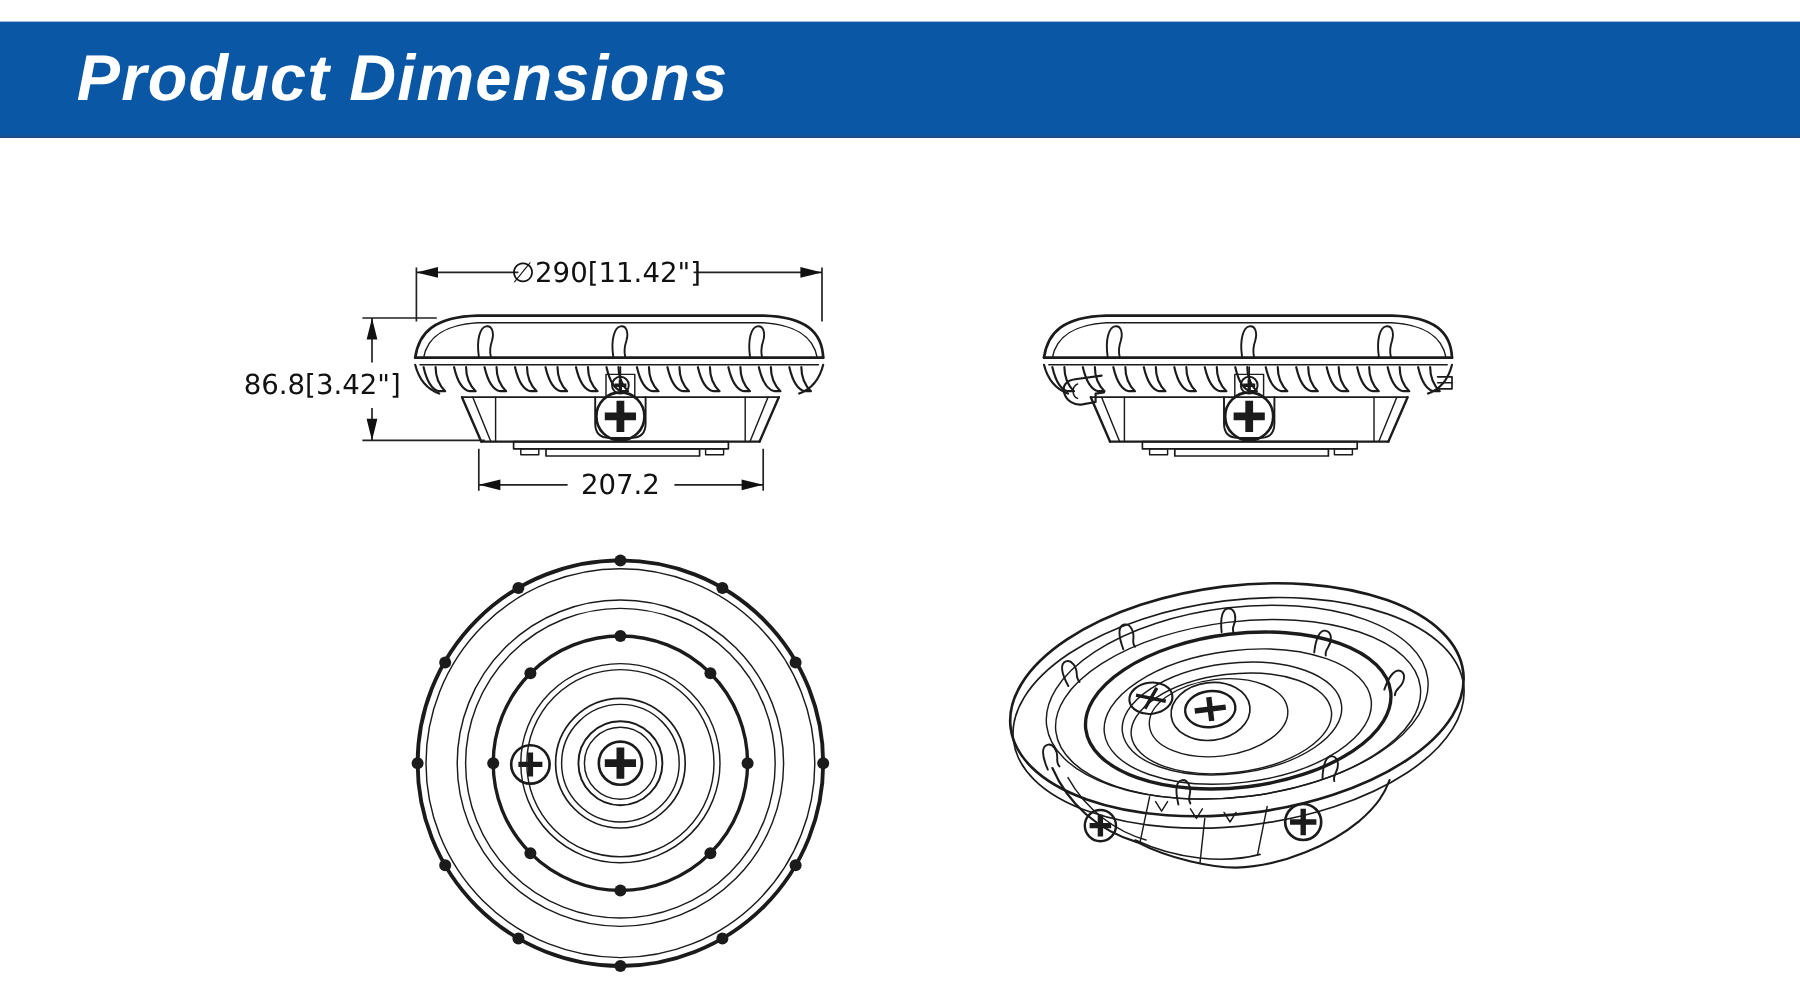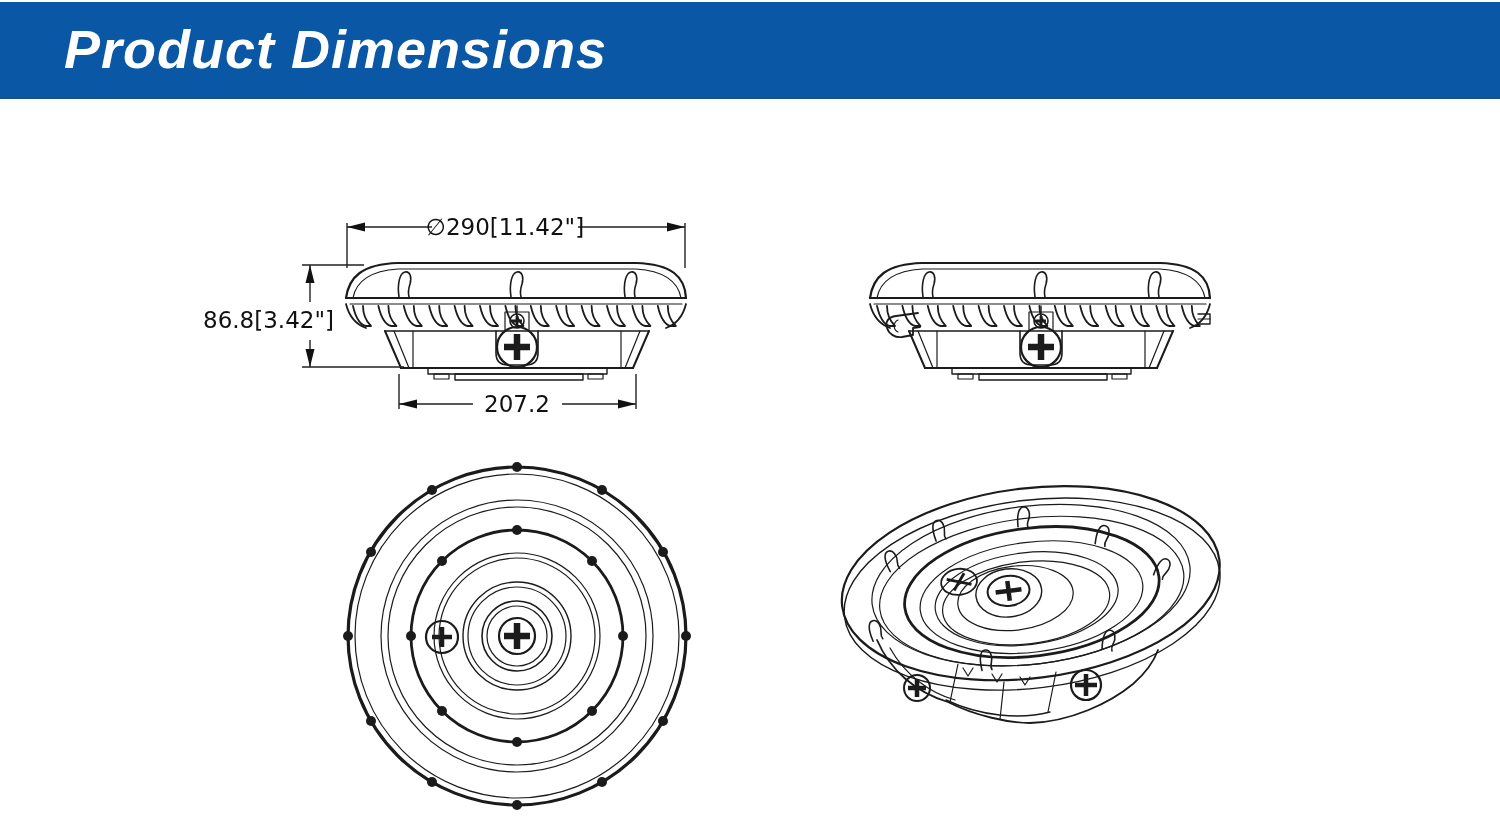--- a/index.html
+++ b/index.html
@@ -1,18 +1,18 @@
 <!DOCTYPE html>
 <html><head>
 <meta charset="utf-8">
 <style>
   html,body{margin:0;padding:0;background:#ffffff;}
   body{position:relative;width:1500px;height:839px;overflow:hidden;
        font-family:"Liberation Sans",sans-serif;}
-  .header{position:absolute;top:2px;left:0;width:1500px;height:97px;
+  .header{position:absolute;top:18px;left:0;width:1500px;height:97px;
           background:#0a57a5;border-bottom:2px solid #1c4f88;box-sizing:border-box;}
   .header h1{margin:0;padding-left:64px;line-height:95px;font-size:54px;
              font-style:italic;font-weight:bold;color:#ffffff;letter-spacing:1px;
              font-family:"Liberation Sans",sans-serif;}
   .drawing-wrap{position:absolute;top:0;left:0;width:1500px;height:839px;}
   svg{display:block;}
   .ln{stroke:#1b1b1b;fill:none;stroke-linecap:round;stroke-linejoin:round;}
   .w3{stroke-width:3.2;} .w28{stroke-width:2.8;} .w22{stroke-width:2.2;}
   .w2{stroke-width:2;} .w18{stroke-width:1.8;} .w16{stroke-width:1.6;}
   .w14{stroke-width:1.4;} .w12{stroke-width:1.2;}

